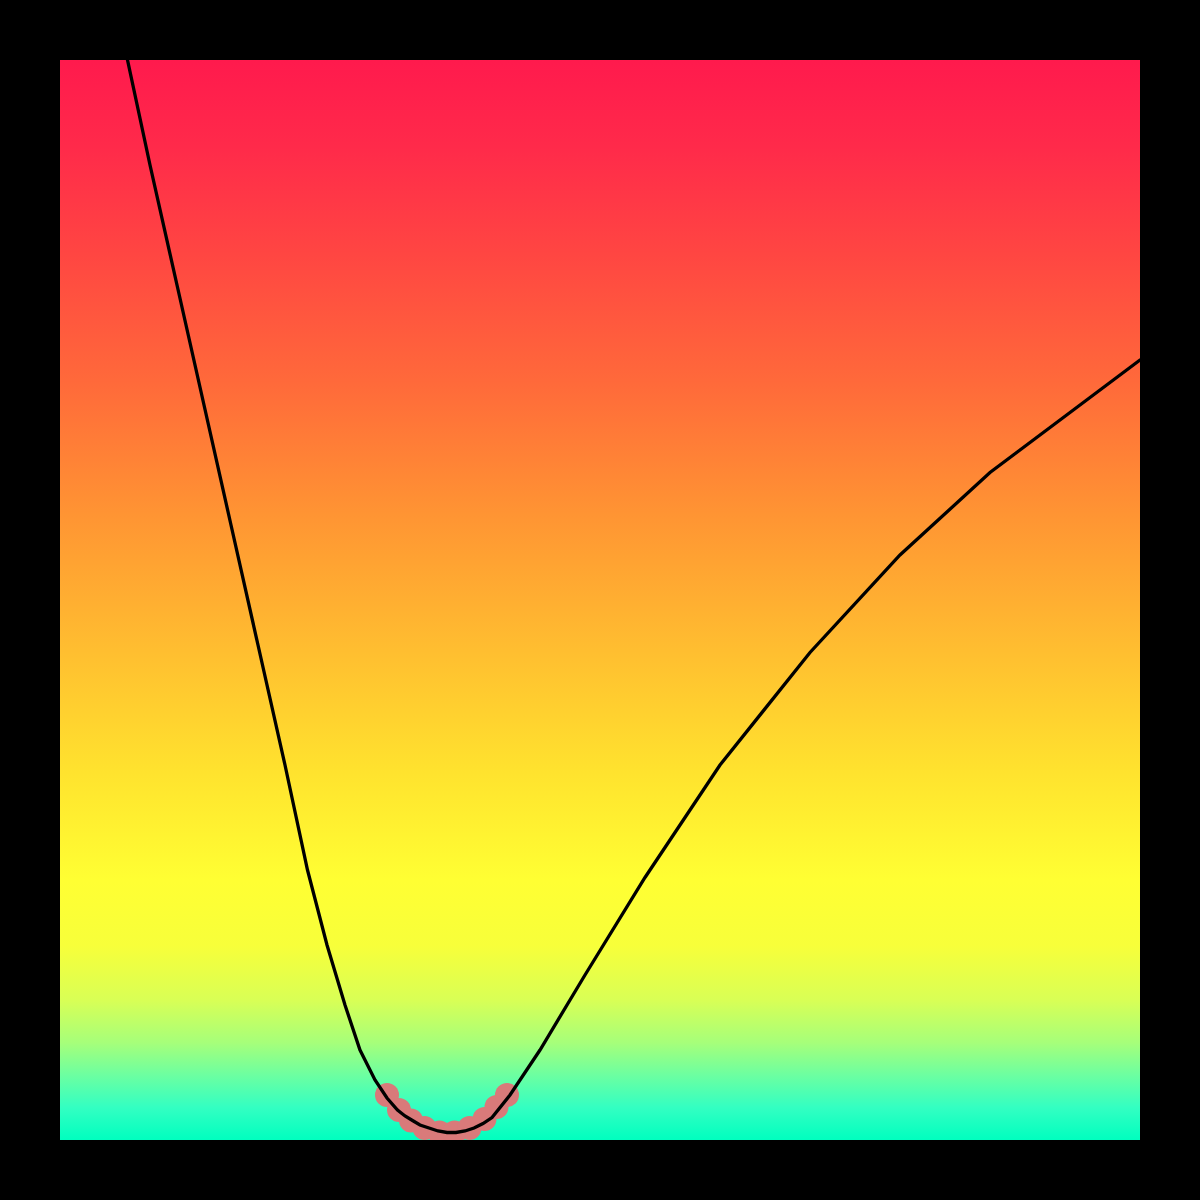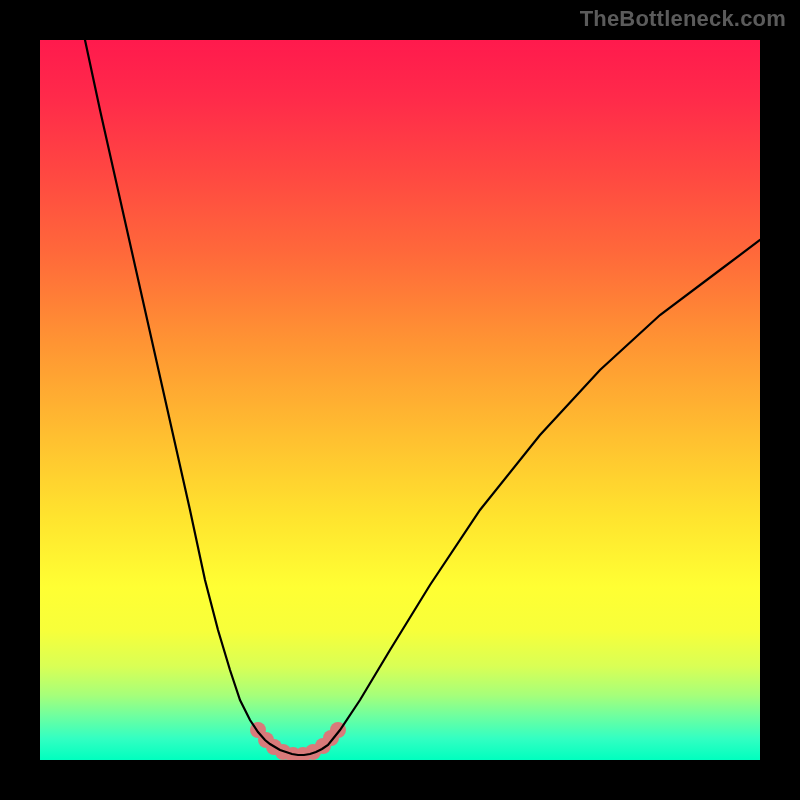--- a/index.html
+++ b/index.html
@@ -67,21 +67,20 @@
   }
   .marker {
     fill: #d97a7a;
     stroke: none;
   }
 </style>
 </head>
 <body>
 
 <div class="frame">
-  <div class="watermark">TheBottleneck.com</div>
   <div class="plot">
     <svg class="curve" viewBox="0 0 720 720">
       <g id="markers-group">
           <circle cx="218" cy="690" r="8" class="marker"></circle>
           <circle cx="226" cy="700" r="8" class="marker"></circle>
           <circle cx="234" cy="707" r="8" class="marker"></circle>
           <circle cx="243" cy="712" r="8" class="marker"></circle>
           <circle cx="253" cy="715" r="8" class="marker"></circle>
           <circle cx="263" cy="715" r="8" class="marker"></circle>
           <circle cx="273" cy="712" r="8" class="marker"></circle>

